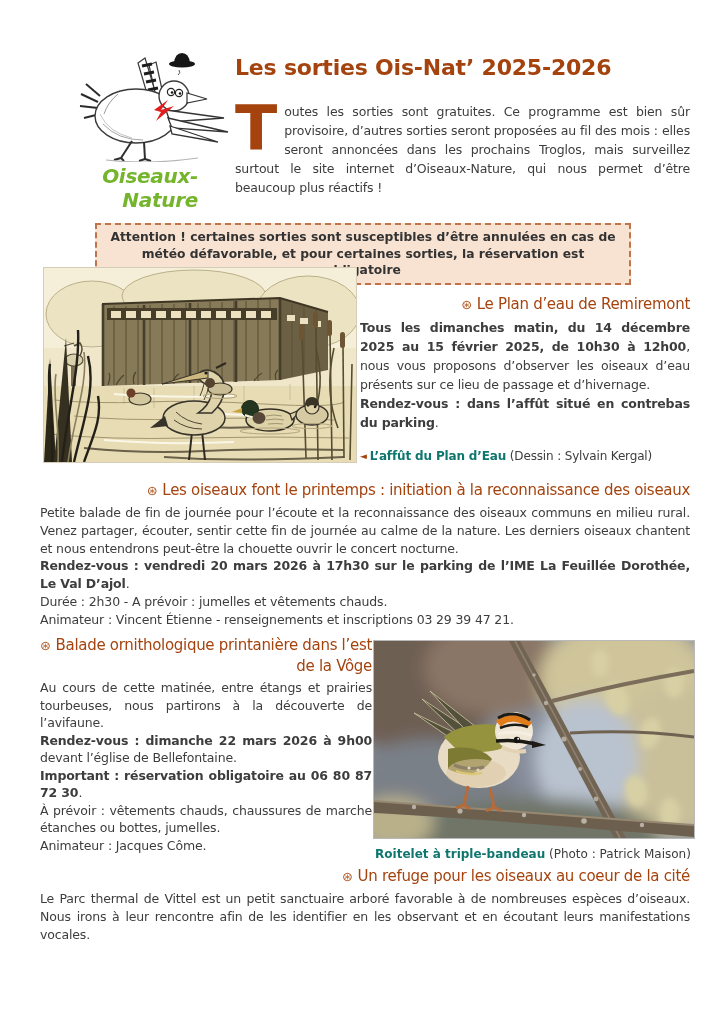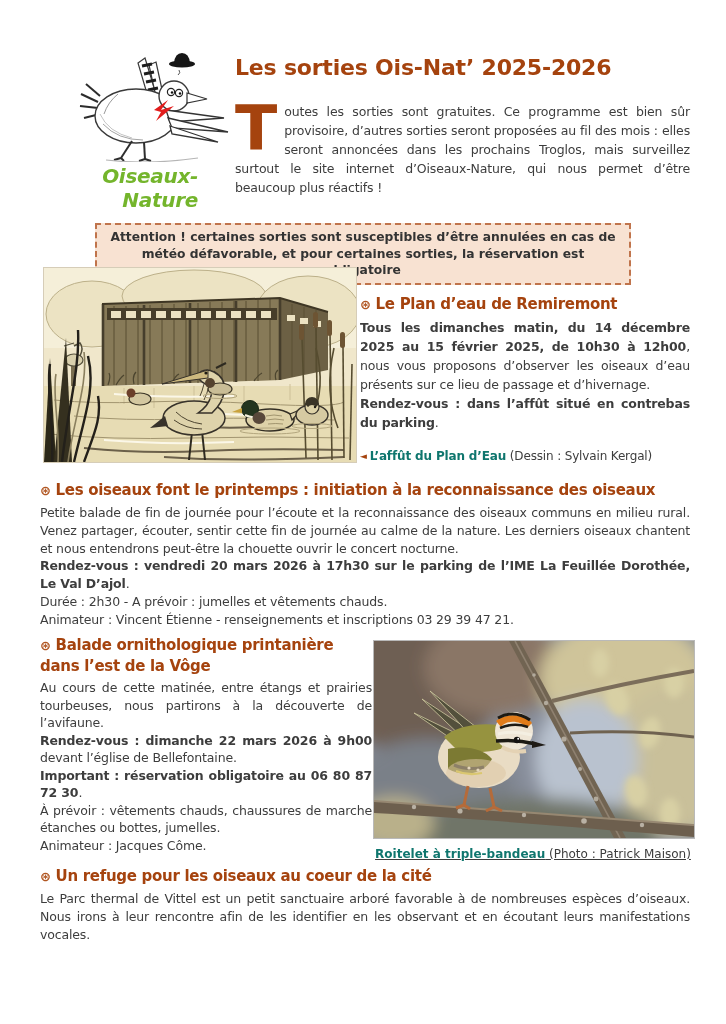--- a/index.html
+++ b/index.html
@@ -12,36 +12,36 @@
   .title{position:absolute;left:235px;top:55px;width:455px;margin:0;text-align:left;
          font-size:22px;font-weight:bold;color:#a5430e;letter-spacing:-0.2px;}
   .intro{position:absolute;left:235px;top:102px;width:455px;text-align:justify;
          font-size:12.5px;line-height:19px;letter-spacing:-0.15px;}
   .dropcap{float:left;font-size:62px;line-height:50px;font-weight:bold;color:#a5430e;
            margin:2px 7px 0 0;}
   .notice{position:absolute;left:95px;top:223px;width:536px;box-sizing:border-box;
           background:#f8e2d2;border:2px dashed #c0744c;padding:4px 8px;
           text-align:center;font-weight:bold;font-size:12.3px;line-height:16.5px;color:#333;}
   
-  h2{font-size:15px;line-height:20px;font-weight:bold;color:#a5430e;margin:0 0 3px 0;letter-spacing:-0.3px;}
+  h2{font-size:15px;line-height:20px;font-weight:normal;color:#a5430e;margin:0 0 3px 0;letter-spacing:-0.3px;text-align:right;}
   .bul{margin-right:5px;font-size:13px;color:#b05520;}
   p{margin:0;font-size:12.5px;line-height:17.8px;letter-spacing:-0.15px;}
   .just{text-align:justify;}
   figure{margin:0;}
   .sketch{position:absolute;left:43px;top:267px;width:312px;height:194px;border:1px solid #d6cdb8;}
   .s1col{position:absolute;left:360px;top:294px;width:330px;}
   .s1col p{line-height:19px;}
   .cap1{margin-top:15px;font-size:12px;}
   .arrow{color:#a5430e;font-size:9px;margin-right:3px;position:relative;top:-1px;}
   .acc{color:#0f766e;}
   .s2{position:absolute;left:40px;top:480px;width:650px;}
   .s3col{position:absolute;left:40px;top:635px;width:332px;}
   .s3col p{line-height:17.5px;}
   .photo{position:absolute;left:373px;top:640px;width:320px;height:197px;border:1px solid #b9b9b9;}
-  .photocap{position:absolute;left:363px;top:847px;width:340px;text-align:center;font-size:12px;text-decoration:underline;}
+  .photocap{position:absolute;left:363px;top:847px;width:340px;text-align:center;font-size:12px;}
   .s4{position:absolute;left:40px;top:866px;width:650px;}
   b{font-weight:bold;margin-top:10px;}
   svg{display:block;}
 </style>
 </head>
 <body>
 
 <div class="page">
 
   <div class="logo">

